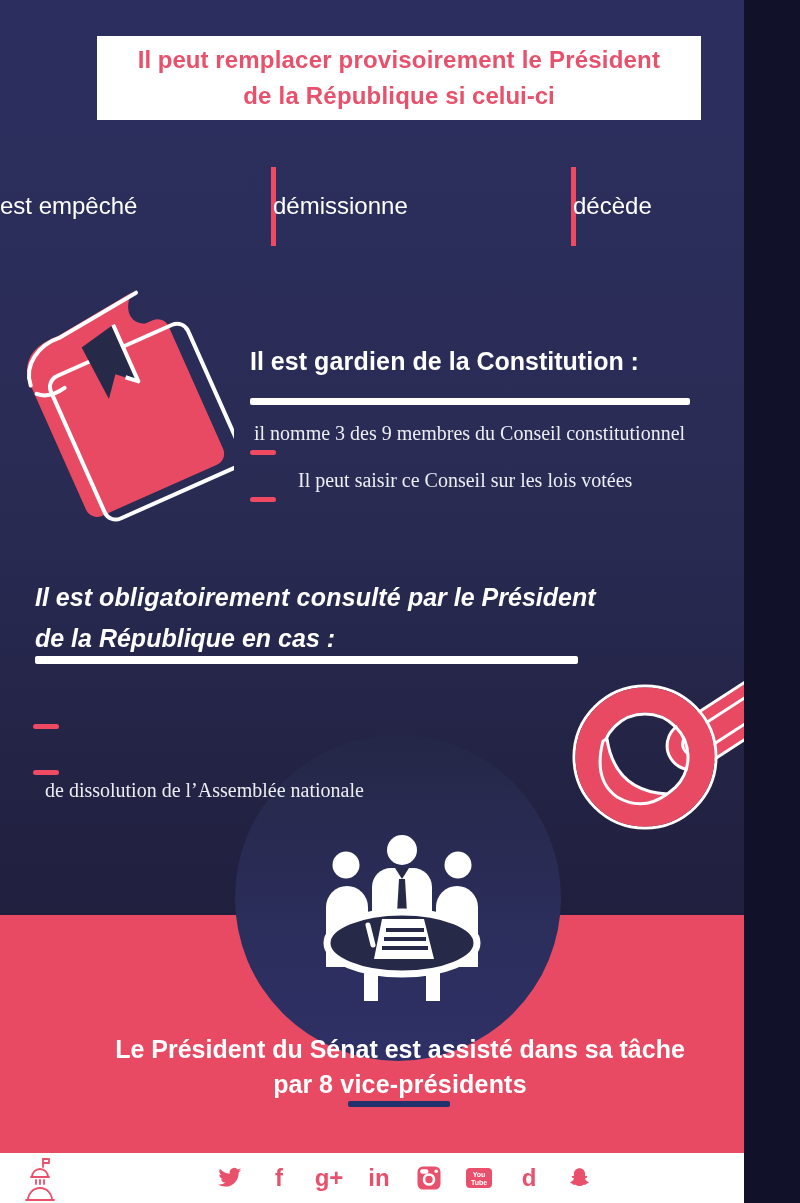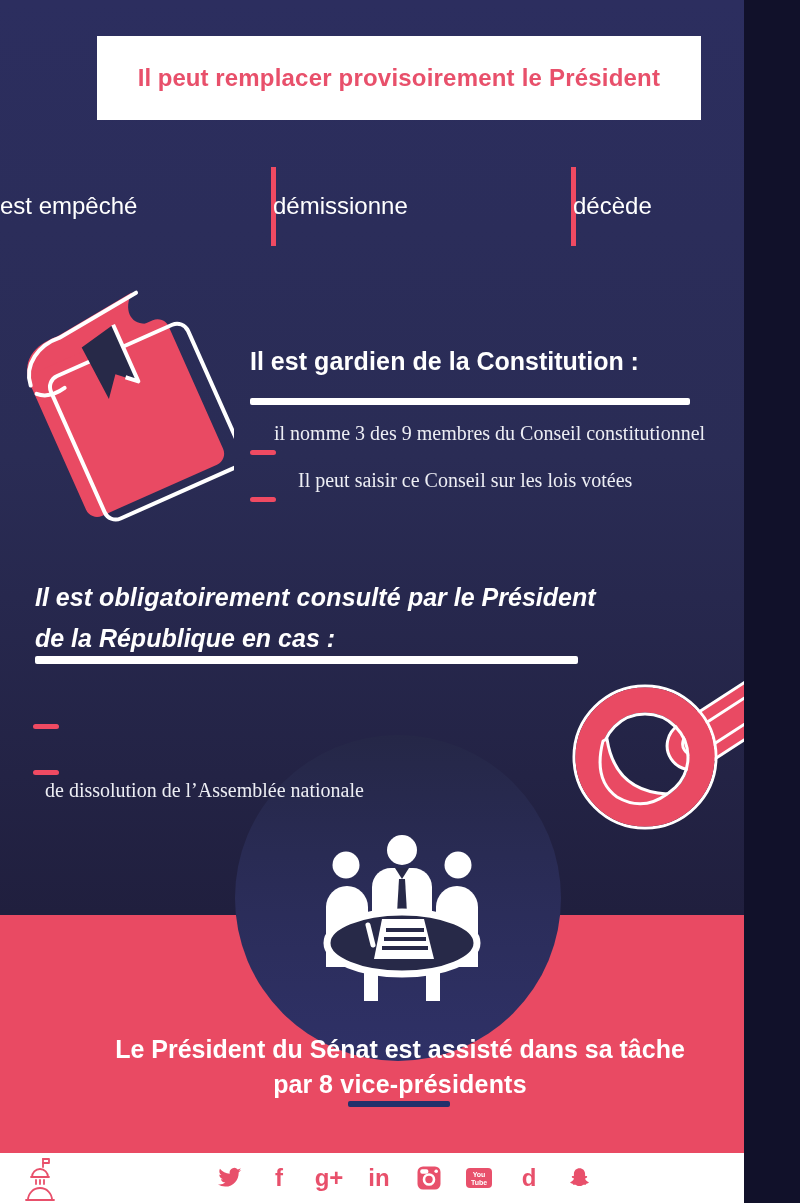--- a/index.html
+++ b/index.html
@@ -37,21 +37,21 @@
   .heading{position:absolute;color:#ffffff;font-size:25px;white-space:nowrap;}
   .g-head{left:250px;top:344px;line-height:34px;}
   .c-head{left:35px;top:577px;line-height:41px;white-space:normal;width:620px;font-style:italic;}
   .hbar{position:absolute;background:#ffffff;border-radius:2px;}
   .bar-g{left:250px;top:398px;width:440px;height:7px;}
   .bar-c{left:35px;top:656px;width:543px;height:8px;}
 
   
   .item{position:absolute;color:#edeef4;font-family:"Liberation Serif",serif;
         font-size:20px;white-space:nowrap;}
-  .ig1{left:274px;top:422px;text-align:right;} .ig2{left:262px;top:469px;margin-left:36px;}
+  .ig1{left:254px;top:422px;text-align:right;} .ig2{left:262px;top:469px;margin-left:36px;}
   .ic1{left:45px;top:697px;}  .ic2{left:45px;top:779px;}
   .tick{position:absolute;width:26px;height:5px;background:#ef4a62;border-radius:2.5px;}
   .tg1{left:250px;top:450px;} .tg2{left:250px;top:497px;}
   .tc1{left:33px;top:724px;}  .tc2{left:33px;top:770px;}
 
   
   .book-svg{position:absolute;left:8px;top:276px;width:226px;height:246px;}
   .mag-svg{position:absolute;left:553px;top:645px;width:240px;height:190px;}
   .people-svg{position:absolute;left:312px;top:833px;width:180px;height:172px;}
 
@@ -71,20 +71,21 @@
 <body>
 
 <div id="page">
 
   <div class="pink-band"></div>
   <div class="center-circle"></div>
   <div class="footer"></div>
 
   <div class="top-box">
     <div><span class="wt-light">Il peut </span><span class="wt-heavy">remplacer provisoirement le Président</span></div>
+    <div><span class="wt-heavy">de la République </span><span class="wt-light">si celui-ci</span></div>
   </div>
 
   <div class="cond c1">est empêché</div>
   <div class="vdiv d1"></div>
   <div class="cond c2">démissionne</div>
   <div class="vdiv d2"></div>
   <div class="cond c3">décède</div>
 
   <svg class="book-svg" viewBox="0 0 226 246">
     <g transform="rotate(-24 113 123)">

